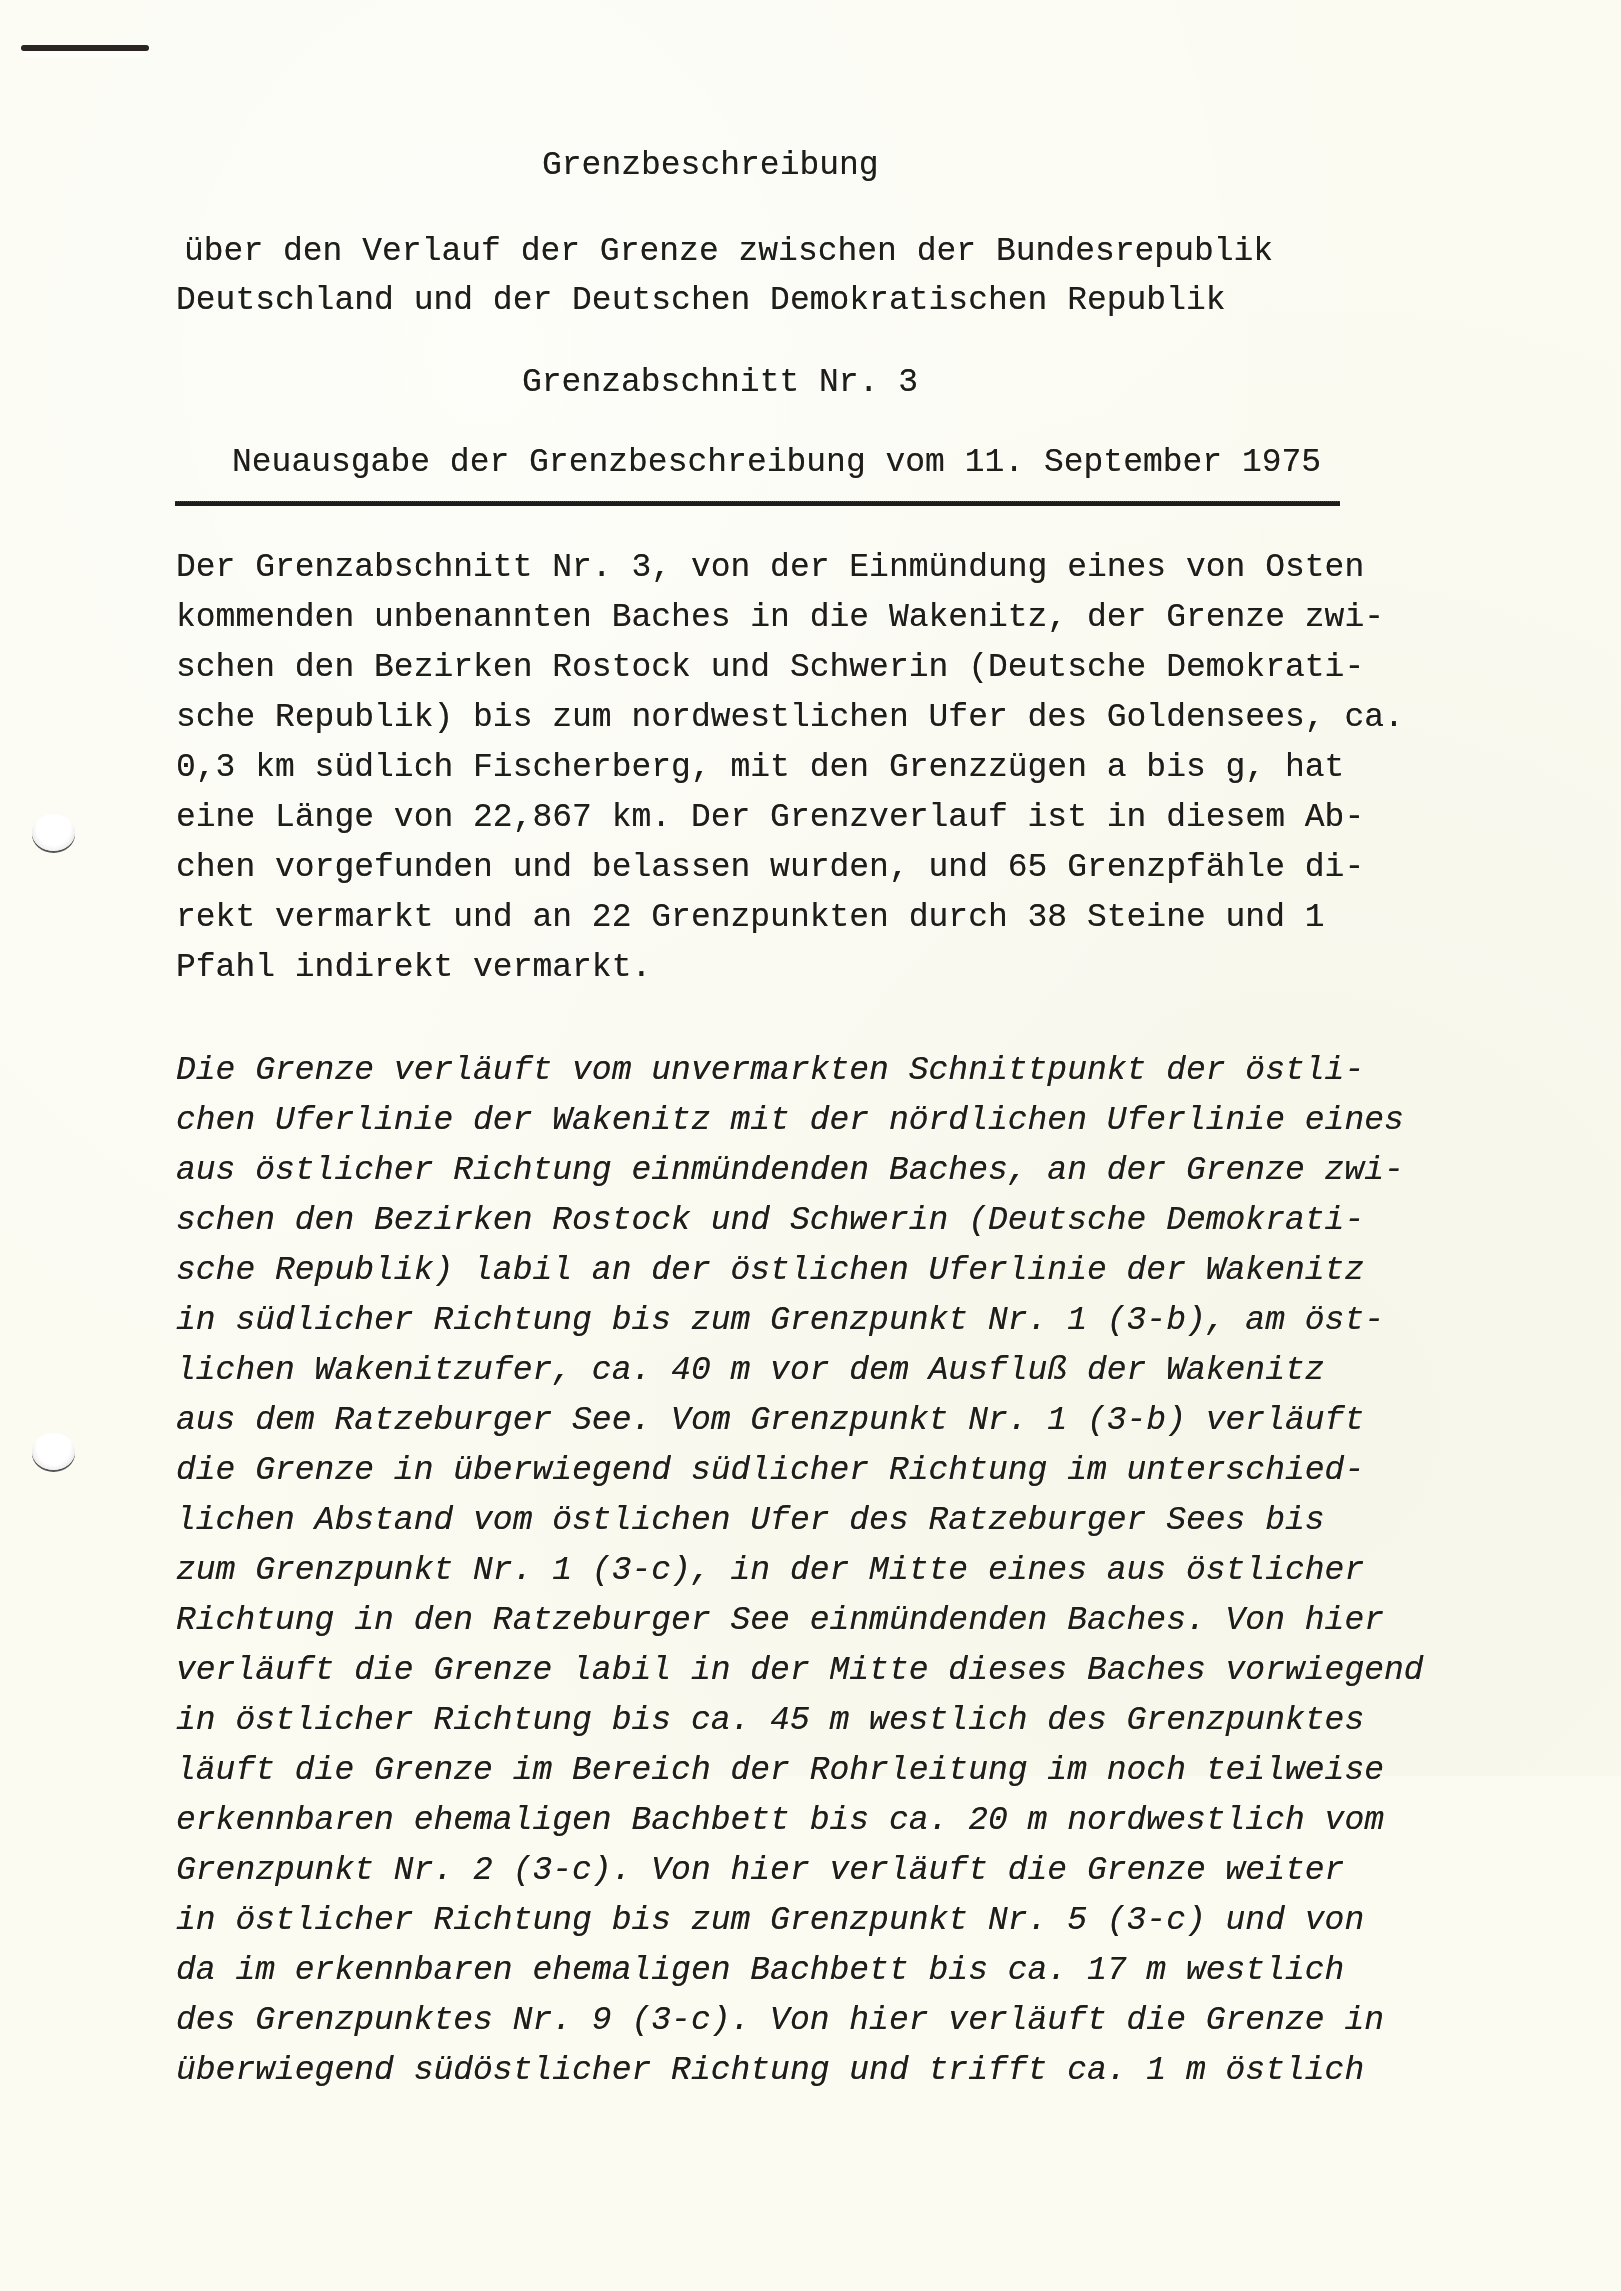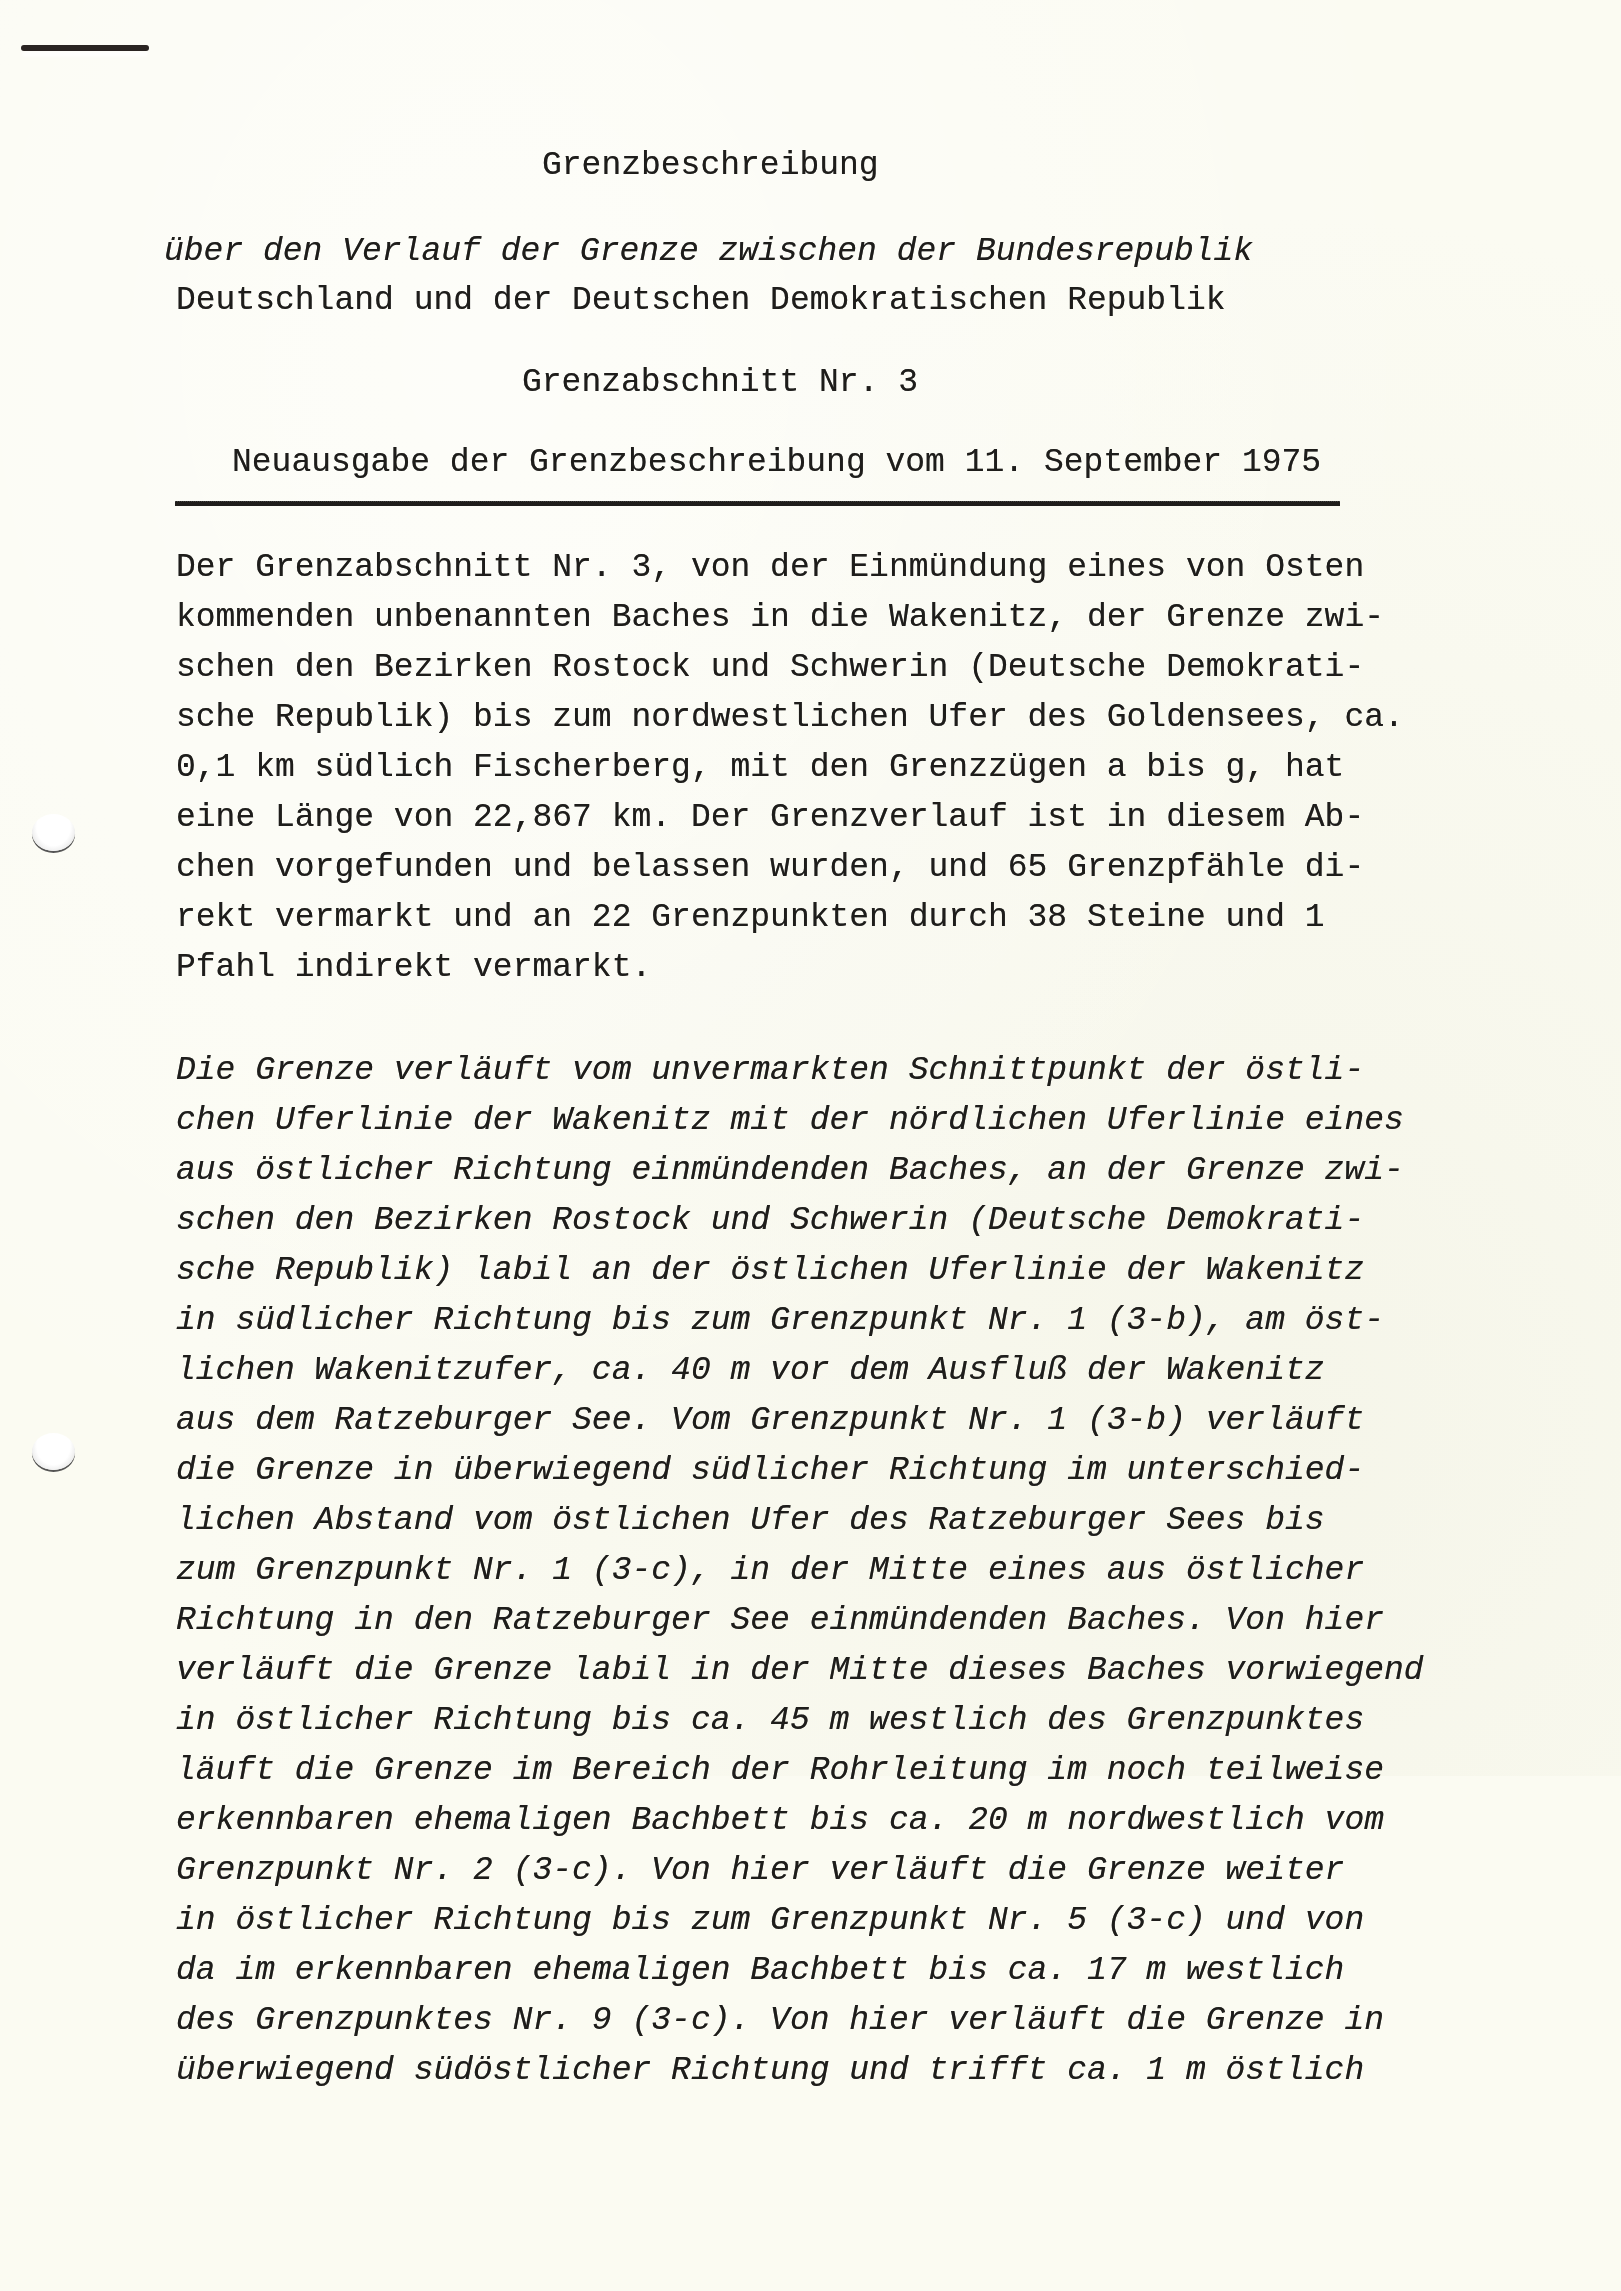--- a/index.html
+++ b/index.html
@@ -41,21 +41,21 @@
     .line {
       position: absolute;
       white-space: pre;
       font-size: 33px;
       line-height: 1;
       letter-spacing: 0;
       color: #1e1d1b;
       text-shadow: 0 0 0.6px rgba(0,0,0,0.55);
     }
     .title { left: 542px; top: 149px; }
-    .sub1 { left: 164px; top: 235px; font-style: italic; }
+    .sub1 { left: 184px; top: 235px; }
     .sub2 { left: 176px; top: 284px; }
     .section { left: 522px; top: 366px; }
     .edition { left: 220px; top: 446px; margin-left: 12px; }
     .rule {
       position: absolute;
       left: 175px; top: 501px;
       width: 1165px; height: 3.9px;
       background: #1f1d1b;
       border-top: 1px dotted #444;
     }
@@ -78,21 +78,21 @@
   <div class="line sub2">Deutschland und der Deutschen Demokratischen Republik</div>
   <div class="line section">Grenzabschnitt Nr. 3</div>
   <div class="line edition">Neuausgabe der Grenzbeschreibung vom 11. September 1975</div>
   <div class="rule"></div>
 
   <div class="para para1">
     <span class="line">Der Grenzabschnitt Nr. 3, von der Einmündung eines von Osten</span>
     <span class="line">kommenden unbenannten Baches in die Wakenitz, der Grenze zwi-</span>
     <span class="line">schen den Bezirken Rostock und Schwerin (Deutsche Demokrati-</span>
     <span class="line">sche Republik) bis zum nordwestlichen Ufer des Goldensees, ca.</span>
-    <span class="line">0,1 km südlich Fischerberg, mit den Grenzzügen a bis g, hat</span>
+    <span class="line">0,3 km südlich Fischerberg, mit den Grenzzügen a bis g, hat</span>
     <span class="line">eine Länge von 22,867 km. Der Grenzverlauf ist in diesem Ab-</span>
     <span class="line">chen vorgefunden und belassen wurden, und 65 Grenzpfähle di-</span>
     <span class="line">rekt vermarkt und an 22 Grenzpunkten durch 38 Steine und 1</span>
     <span class="line">Pfahl indirekt vermarkt.</span>
   </div>
 
   <div class="para para2">
     <span class="line">Die Grenze verläuft vom unvermarkten Schnittpunkt der östli-</span>
     <span class="line">chen Uferlinie der Wakenitz mit der nördlichen Uferlinie eines</span>
     <span class="line">aus östlicher Richtung einmündenden Baches, an der Grenze zwi-</span>

